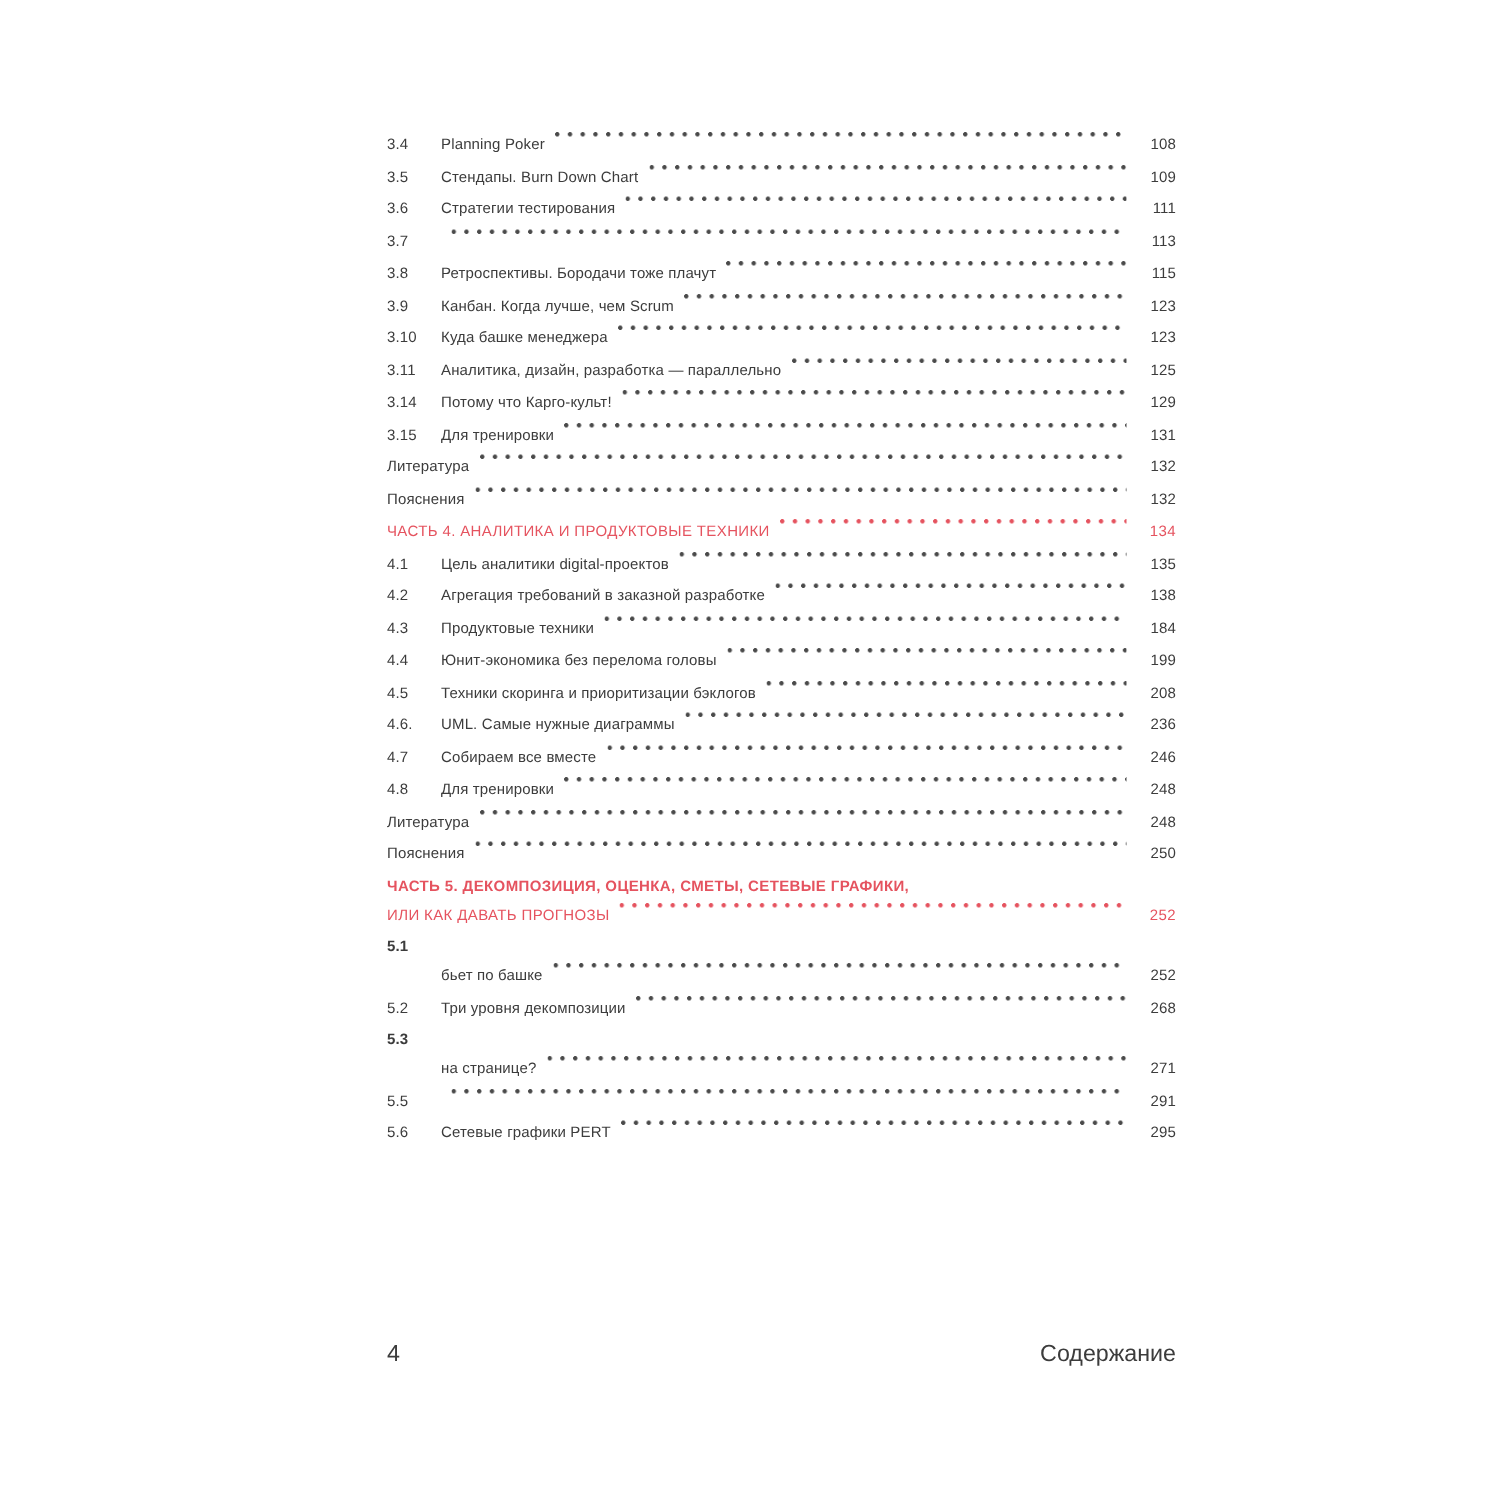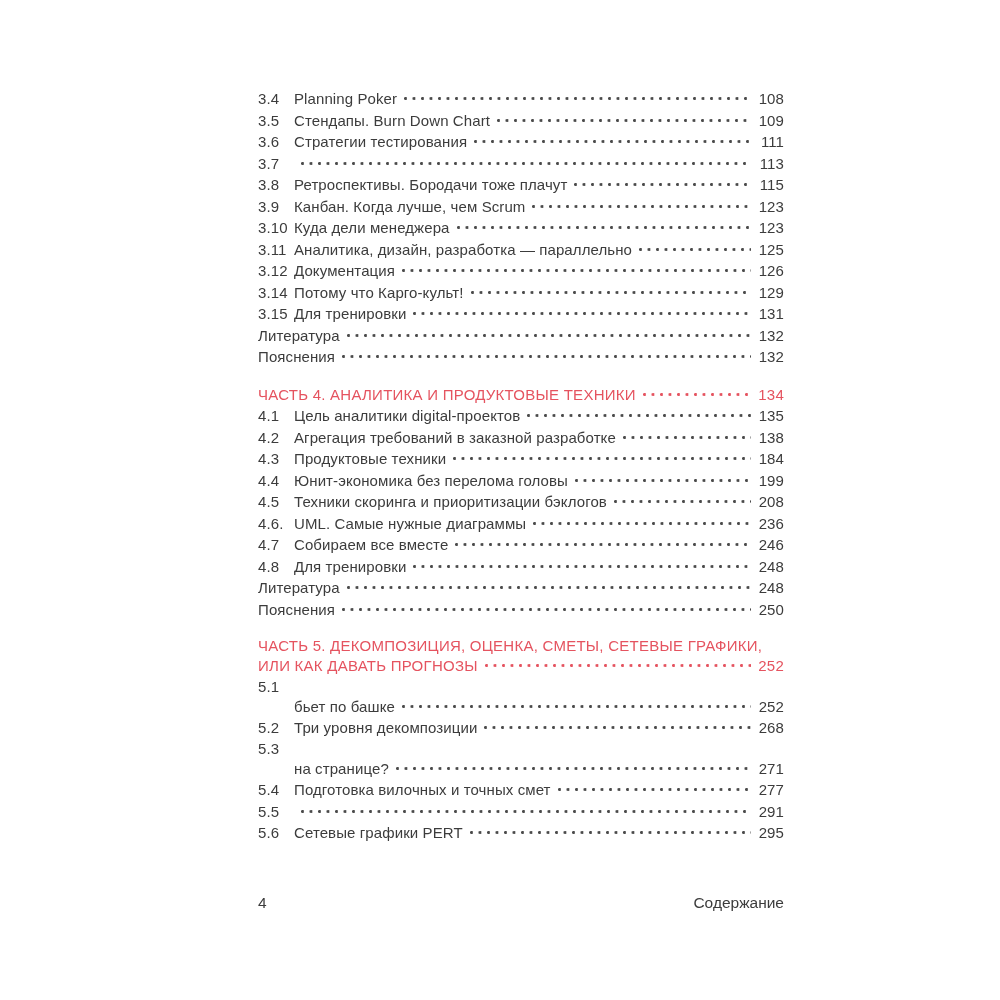--- a/index.html
+++ b/index.html
@@ -13,32 +13,32 @@
   .page {
     position: relative;
     width: 1000px; height: 1000px;
     background: var(--bg, #ffffff);
   }
   .toc {
     position: absolute;
     left: 258px; top: 88px;
     width: 526px;
   }
-  .toc-section { margin-top: 16px; }
+  .toc-section { }
   .toc-section:first-child { margin-top: 0; }
   .toc-row {
     display: flex;
-    align-items: center;
+    align-items: flex-start;
     height: 21.5px;
-    font-size: 15px;
+    font-size: 10px;
     line-height: 17px;
     letter-spacing: 0.1px;
     white-space: nowrap;
   }
-  .toc-row.lead-line { height: 19px; }
+  .toc-row.lead-line { height: 19px; font-weight: bold; }
   .num {
     flex: 0 0 36px;
     color: var(--text, #3c3c3c);
   }
   .title {
     flex: 0 0 auto;
     color: var(--text, #3c3c3c);
   }
   .leader {
     flex: 1 1 auto;
@@ -106,35 +106,29 @@
     <span class="pagenum">115</span>
   </div>
         <div class="toc-row">
     <span class="num">3.9</span>
     <span class="title">Канбан. Когда лучше, чем Scrum</span>
     <span class="leader"></span>
     <span class="pagenum">123</span>
   </div>
         <div class="toc-row">
     <span class="num">3.10</span>
-    <span class="title">Куда дели менеджера</span>
+    <span class="title">Куда башке менеджера</span>
     <span class="leader"></span>
     <span class="pagenum">123</span>
   </div>
         <div class="toc-row">
     <span class="num">3.11</span>
     <span class="title">Аналитика, дизайн, разработка — параллельно</span>
     <span class="leader"></span>
     <span class="pagenum">125</span>
-  </div>
-        <div class="toc-row">
-    <span class="num">3.12</span>
-    <span class="title">Документация</span>
-    <span class="leader"></span>
-    <span class="pagenum">126</span>
   </div>
         <div class="toc-row">
     <span class="num">3.14</span>
     <span class="title">Потому что Карго-культ!</span>
     <span class="leader"></span>
     <span class="pagenum">129</span>
   </div>
         <div class="toc-row">
     <span class="num">3.15</span>
     <span class="title">Для тренировки</span>
@@ -252,26 +246,20 @@
   </div>
         <div class="toc-row lead-line">
     <span class="num">5.3</span>
 
   </div>
         <div class="toc-row">
     <span class="num"></span>
     <span class="title">на странице?</span>
     <span class="leader"></span>
     <span class="pagenum">271</span>
-  </div>
-        <div class="toc-row">
-    <span class="num">5.4</span>
-    <span class="title">Подготовка вилочных и точных смет</span>
-    <span class="leader"></span>
-    <span class="pagenum">277</span>
   </div>
         <div class="toc-row">
     <span class="num">5.5</span>
     <span class="leader"></span>
     <span class="pagenum">291</span>
   </div>
         <div class="toc-row">
     <span class="num">5.6</span>
     <span class="title">Сетевые графики PERT</span>
     <span class="leader"></span>

